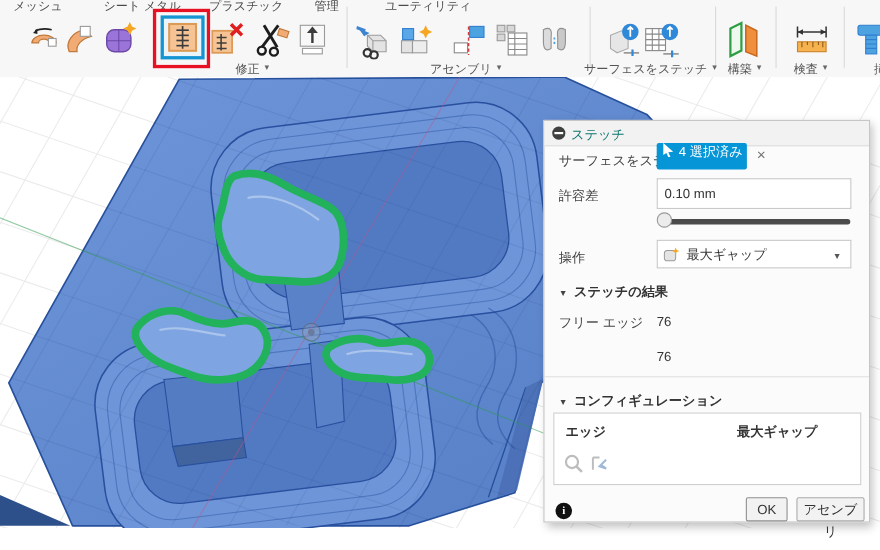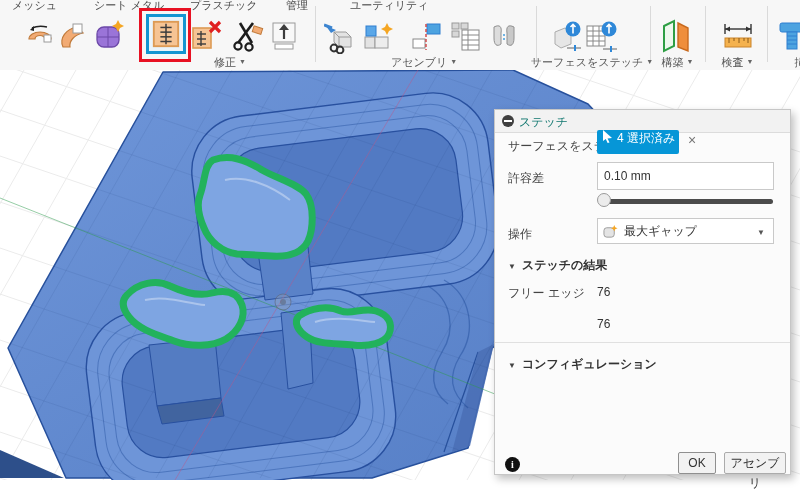--- a/index.html
+++ b/index.html
@@ -408,17 +408,30 @@
 
   <div class="sec-hdr" style="top:147px"><span class="tri">▼</span><span>ステッチの結果</span></div>
   <div class="dlg-label" style="top:175px">フリー エッジ</div>
   <div class="val" style="top:175px">76</div>
   <div class="val" style="top:207px">76</div>
 
   <div class="divider" style="top:232px"></div>
 
   <div class="sec-hdr" style="top:246px"><span class="tri">▼</span><span>コンフィギュレーション</span></div>
 
+  <div class="edge-box">
+    <span class="col" style="left:10px">エッジ</span>
+    <span class="col" style="left:166px">最大ギャップ</span>
+    <svg style="position:absolute;left:8px;top:36px" width="20" height="20" viewBox="0 0 20 20">
+      <circle cx="8" cy="8" r="5.5" fill="none" stroke="#bdbdbd" stroke-width="2"></circle>
+      <line x1="12" y1="12" x2="17" y2="17" stroke="#bdbdbd" stroke-width="2.4"></line>
+    </svg>
+    <svg style="position:absolute;left:33px;top:36px" width="22" height="20" viewBox="0 0 22 20">
+      <path d="M2 4 V15 M2 4 H8" fill="none" stroke="#bdbdbd" stroke-width="1.8"></path>
+      <path d="M14 6 L8 12 L14 14" fill="none" stroke="#9fb8d8" stroke-width="1.8"></path>
+      <path d="M14 14 L10 11" stroke="#9fb8d8" stroke-width="1.8"></path>
+    </svg>
+  </div>
 
   <div class="foot-info">i</div>
   <div class="btn btn-ok">OK</div>
   <div class="btn btn-cancel">アセンブリ</div>
 </div>
 
 </body></html>

